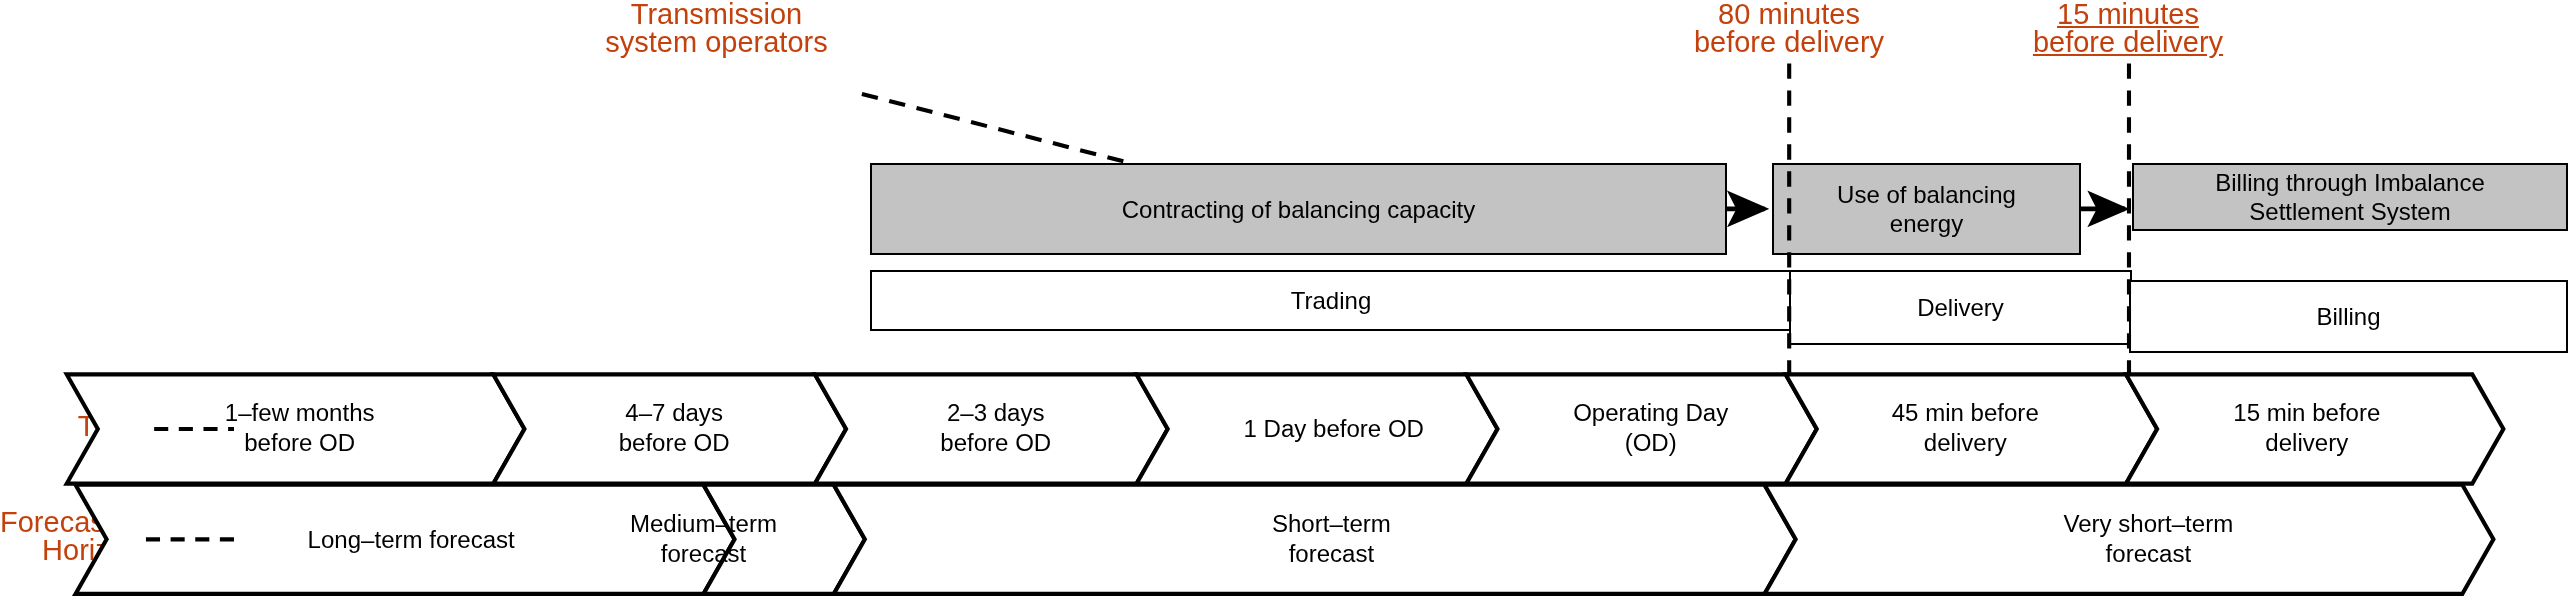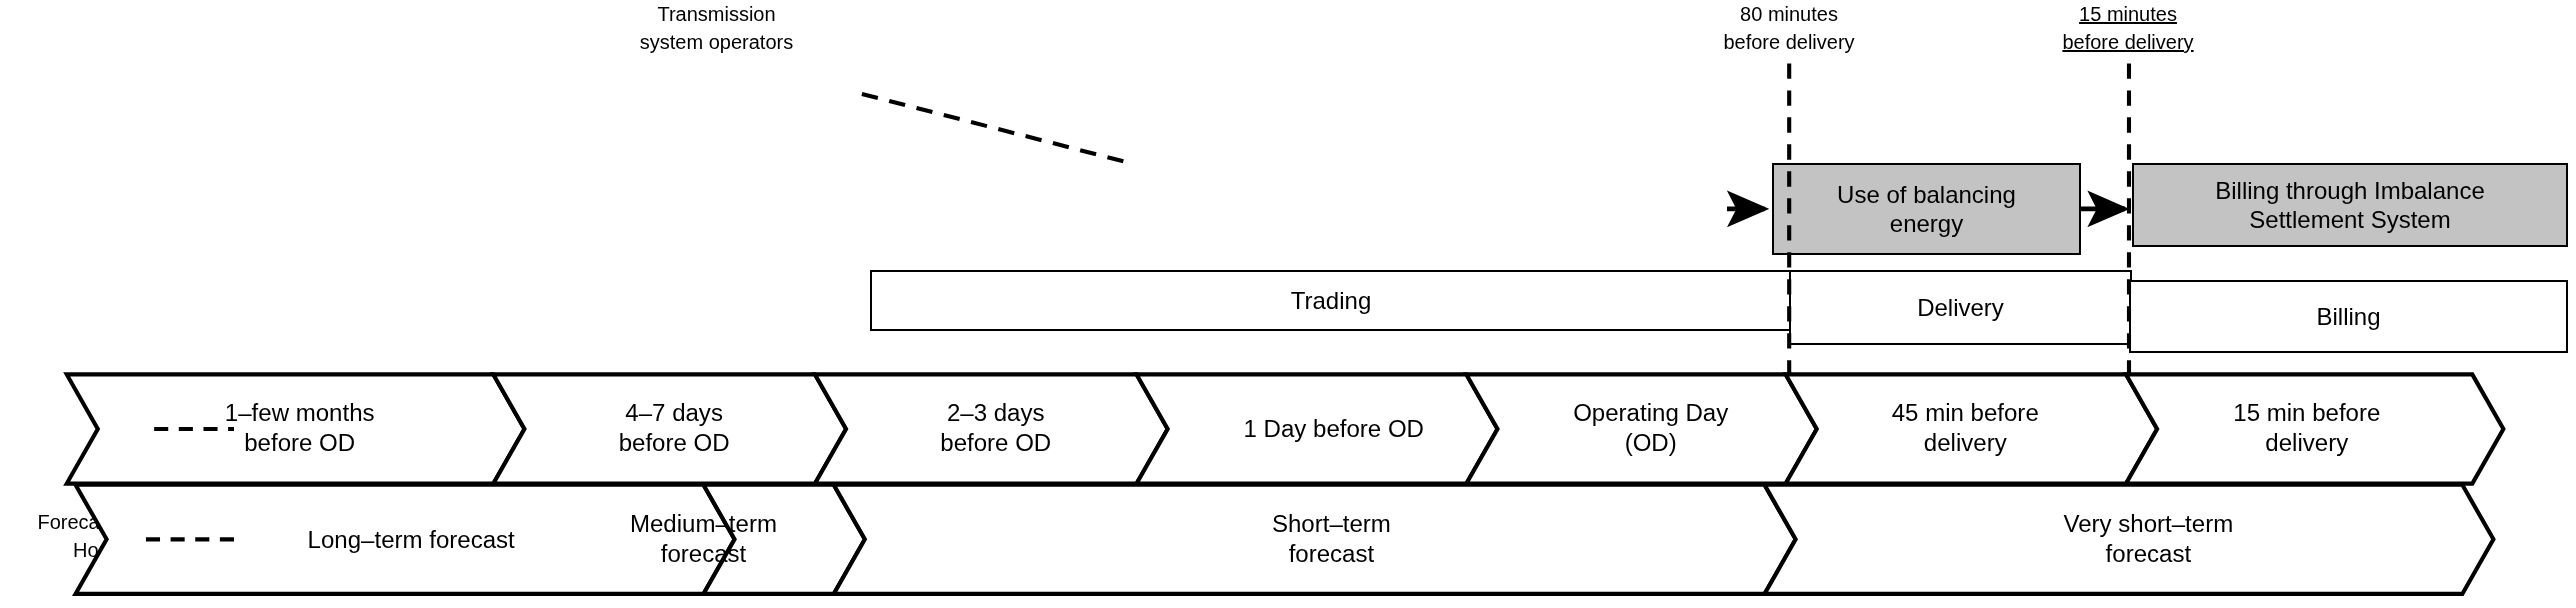--- a/index.html
+++ b/index.html
@@ -13,25 +13,25 @@
     height: 608px;
     background: #ffffff;
     font-family: "Liberation Sans", sans-serif;
     color: #000000;
     overflow: hidden;
   }
 
   
   .lbl {
     position: absolute;
-    font-size: 20px;
+    font-size: 29px;
     line-height: 28px;
     text-align: center;
     white-space: pre-line;
-    color: #000000;
+    color: #c2410c;
   }
   .lbl-right { text-align: right; }
 
   
   .pbox {
     position: absolute;
     box-sizing: border-box;
     border: 2.9px solid #000;
     display: flex;
     align-items: center;
@@ -67,27 +67,30 @@
 
   <div class="lbl" style="left:593px; top:0px; width:247px;">Transmission
 system operators</div>
 
   <div class="lbl" style="left:1655px; top:0px; width:268px;">80 minutes
 before delivery</div>
 
   <div class="lbl" style="left:1994px; top:0px; width:268px;text-decoration:underline;">15 minutes
 before delivery</div>
 
+  <div class="pbox gray" style="left:870px; top:163px; width:857px; height:92px;">
+    <span>Contracting of balancing capacity</span>
+  </div>
 
   <div class="pbox gray" style="left:1772px; top:163px; width:309px; height:92px;align-items:center;">
     <span>Use of balancing
 energy</span>
   </div>
 
-  <div class="pbox gray" style="left:2132px; top:163px; width:436px; height:84px;">
+  <div class="pbox gray" style="left:2132px; top:163px; width:436px; height:68px;">
     <span>Billing through Imbalance
 Settlement System</span>
   </div>
 
   <div class="pbox white" style="left:870px; top:270px; width:922px; height:61px;">
     <span>Trading</span>
   </div>
 
   <div class="pbox white" style="left:1789px; top:270px; width:343px; height:75px;">
     <span>Delivery</span>

